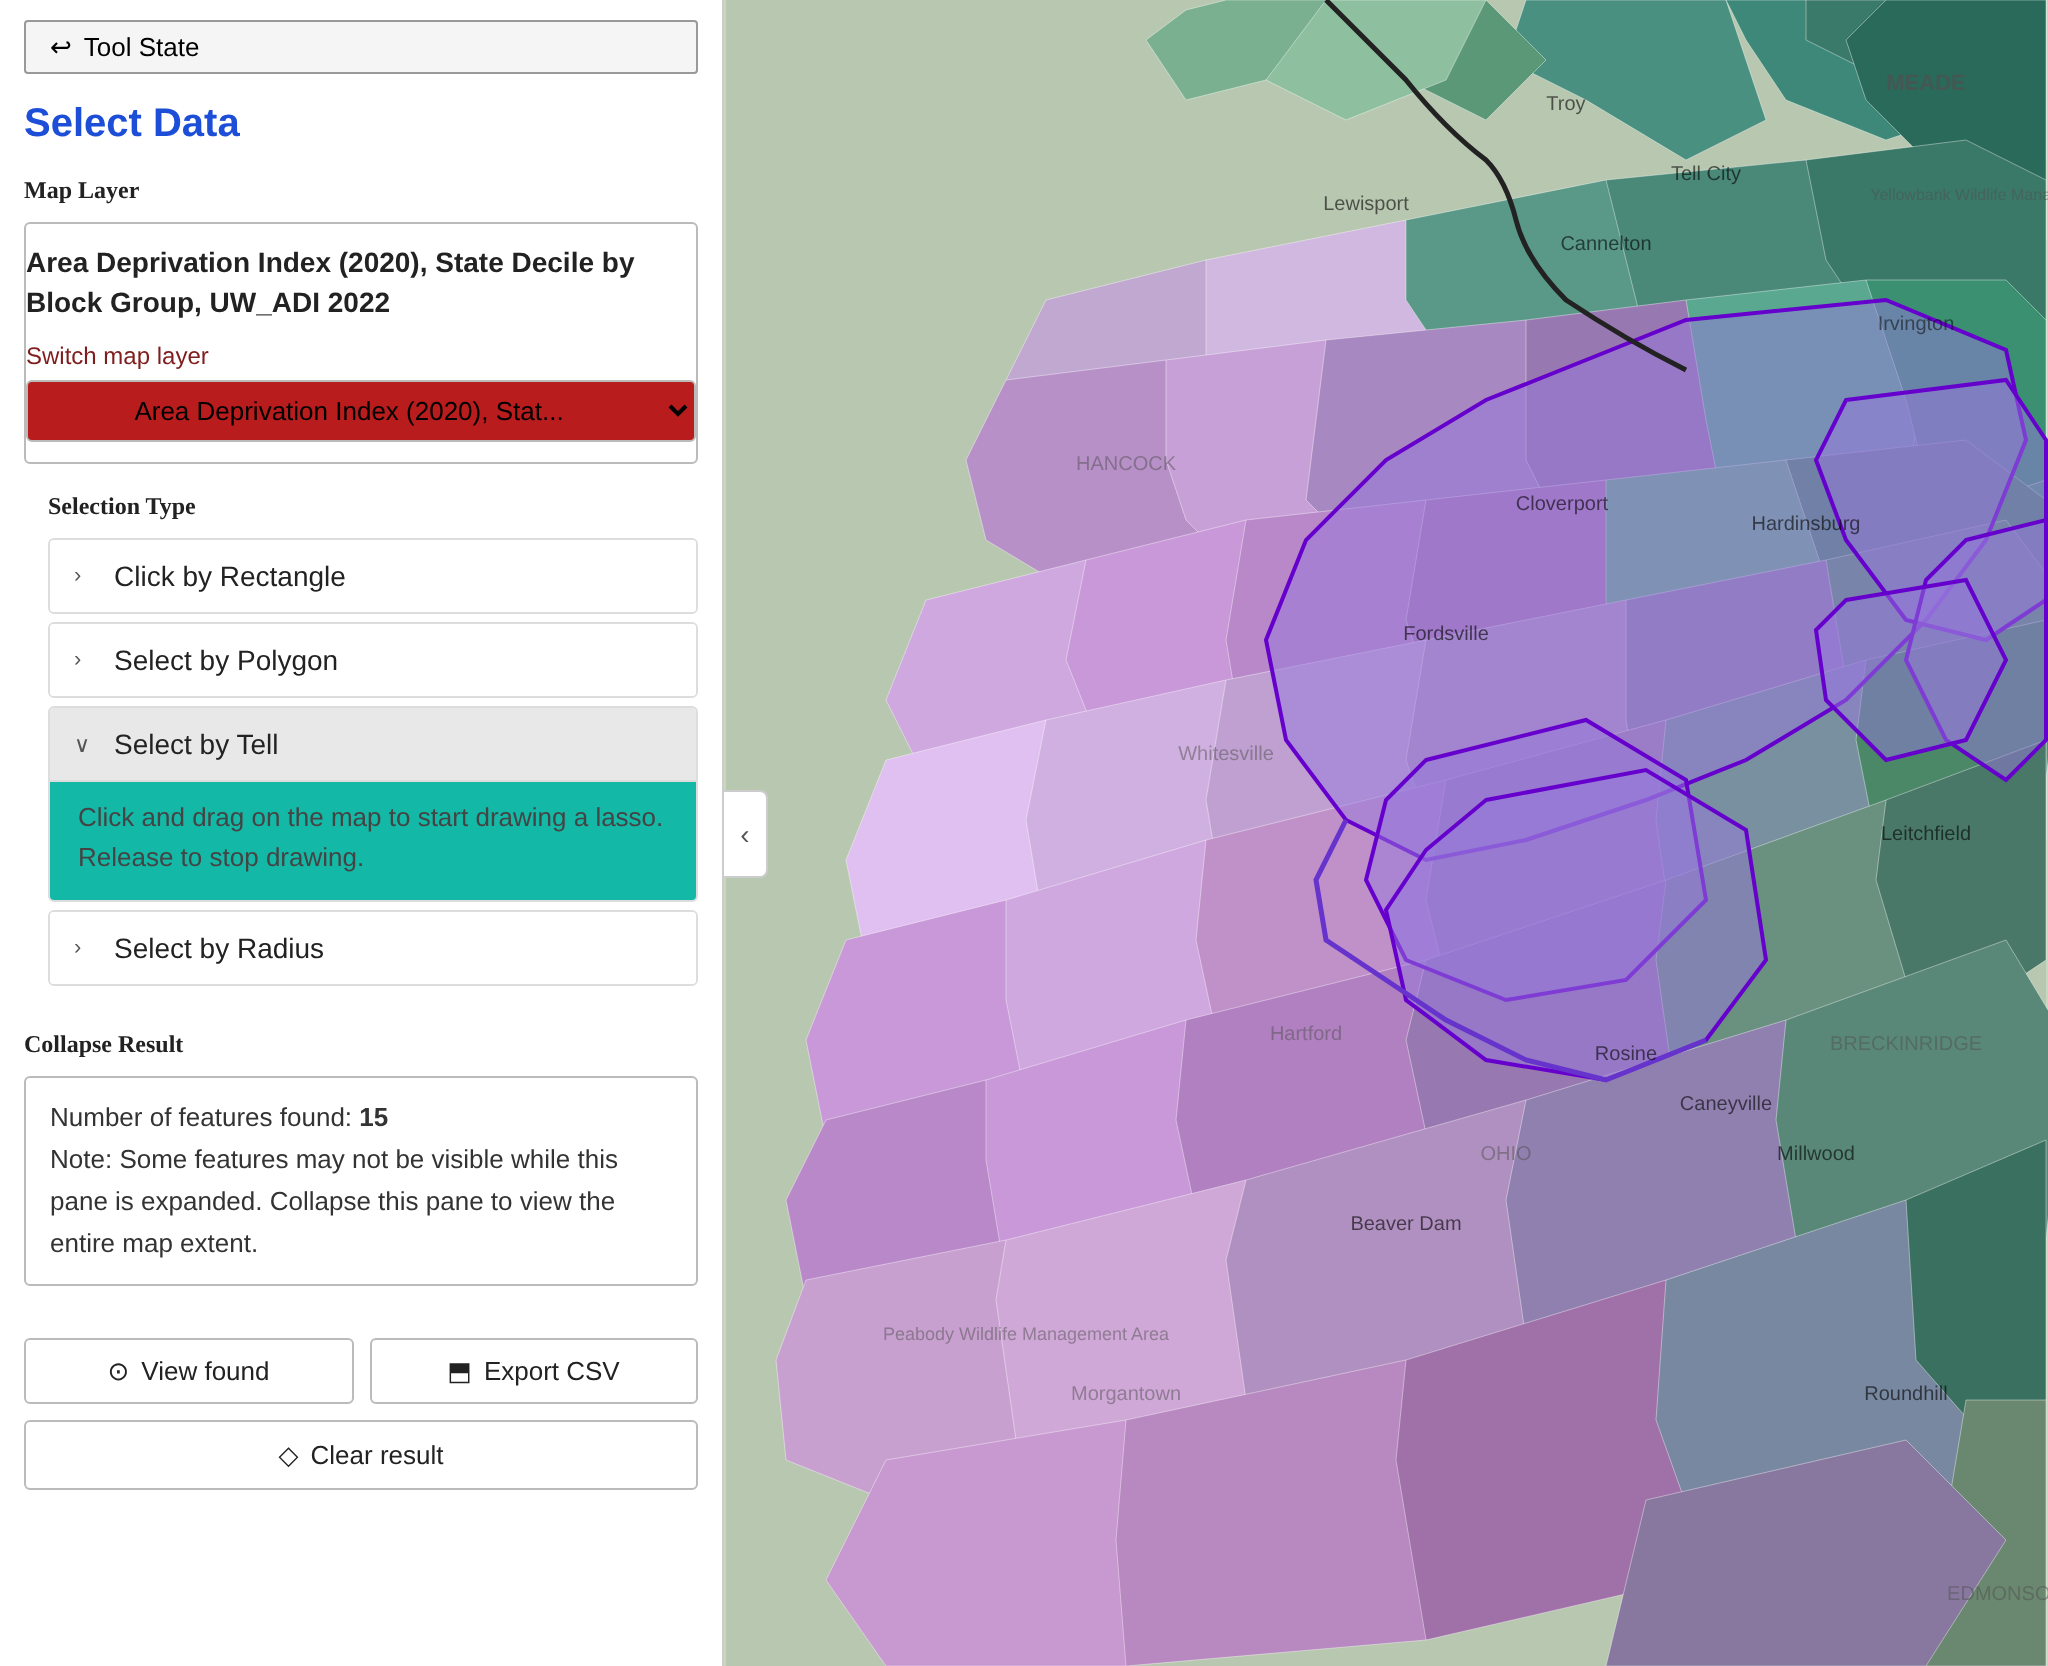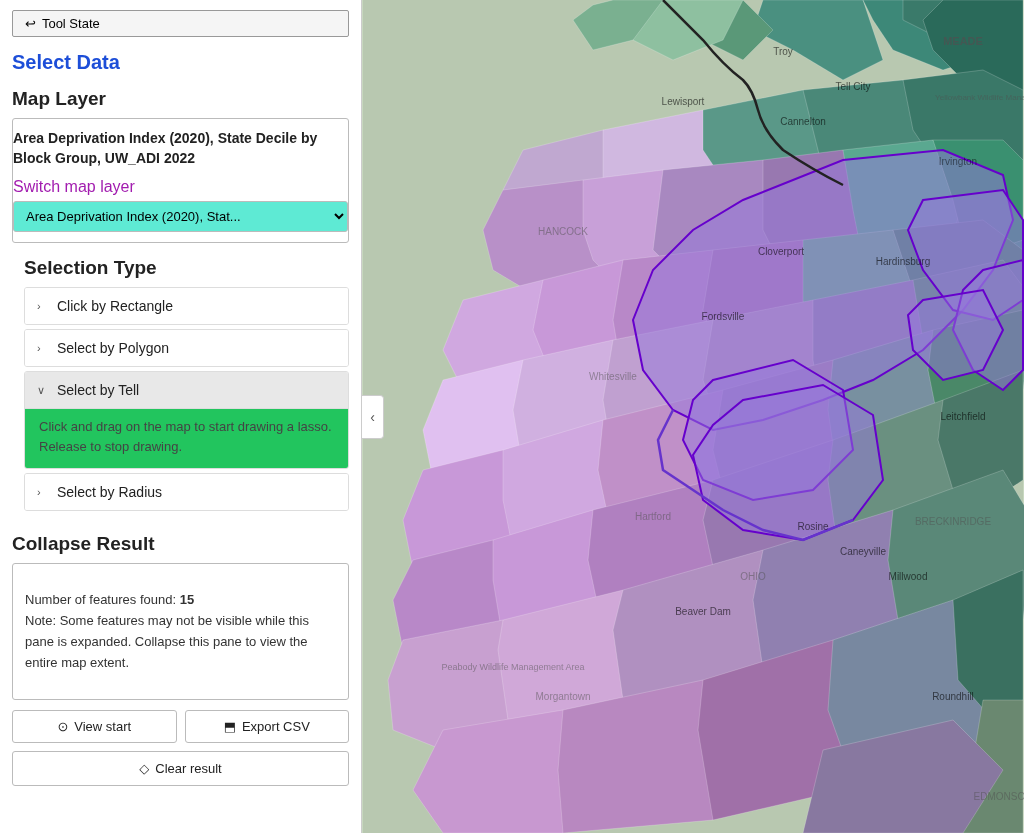--- a/index.html
+++ b/index.html
@@ -32,55 +32,57 @@
 
     .page-title {
       font-size: 20px;
       font-weight: bold;
       margin-bottom: 14px;
       color: #1d4ed8;
     }
 
     .section-label {
       font-weight: bold;
-      font-size: 19px;
+      font-size: 12px;
       margin-bottom: 8px;
       color: #222;
+      font-family: Liberation Serif, serif;
     }
 
     .map-layer-box {
       border: 1px solid #bbb;
       border-radius: 3px;
       padding: 10px 0;
       margin-bottom: 14px;
     }
 
     .map-layer-title {
       font-weight: bold;
       font-size: 14px;
       color: #222;
       margin-bottom: 10px;
       line-height: 1.4;
     }
 
     .switch-label {
-      font-size: 16px;
-      color: #a21caf;
+      font-size: 12px;
+      color: #7f1d1d;
       margin-bottom: 5px;
     }
 
     .layer-select {
       width: 100%;
       padding: 6px 8px;
       border: 1px solid #bbb;
       border-radius: 3px;
       font-size: 13px;
-      background: #5eead4;
+      background: #b91c1c;
       cursor: pointer;
       appearance: auto;
+      text-align: center;
     }
 
     .selection-type-section {
       margin-bottom: 10px;
       margin-left: 12px;
     }
 
     .selection-item {
       border: 1px solid #ddd;
       border-radius: 3px;
@@ -106,39 +108,39 @@
 
     .chevron {
       font-size: 11px;
       color: #555;
       width: 12px;
       display: inline-block;
     }
 
     .selection-item-body {
       padding: 8px 14px 12px 14px;
-      background: #22c55e;
+      background: #14b8a6;
       font-size: 13px;
       color: #444;
       line-height: 1.5;
       border-top: 1px solid #ddd;
     }
 
     .selection-result-section {
       margin-top: 8px;
     }
 
     .result-box {
       border: 1px solid #bbb;
       border-radius: 3px;
-      padding: 26px 12px;
+      padding: 10px 12px;
       font-size: 13px;
       color: #333;
       line-height: 1.6;
-      margin-bottom: 10px;
+      margin-bottom: 26px;
       background: #fff;
     }
 
     .result-box .count-num {
       font-weight: bold;
     }
 
     .result-box .note-bold {
       font-weight: normal;
     }
@@ -274,21 +276,21 @@
     <div class="section-label">Collapse Result</div>
 
     <div class="result-box">
       <span>Number of features found: </span><span class="count-num">15</span><br>
       <span class="note-bold">Note</span><span>: Some features may not be visible while this pane is expanded. Collapse this pane to view the entire map extent.</span>
     </div>
 
     <div class="result-actions">
       <button class="result-btn">
         <span>⊙</span>
-        <span>View start</span>
+        <span>View found</span>
       </button>
       <button class="result-btn">
         <span>⬒</span>
         <span>Export CSV</span>
       </button>
     </div>
 
     <button class="clear-btn">
       <span>◇</span>
       <span>Clear result</span>

